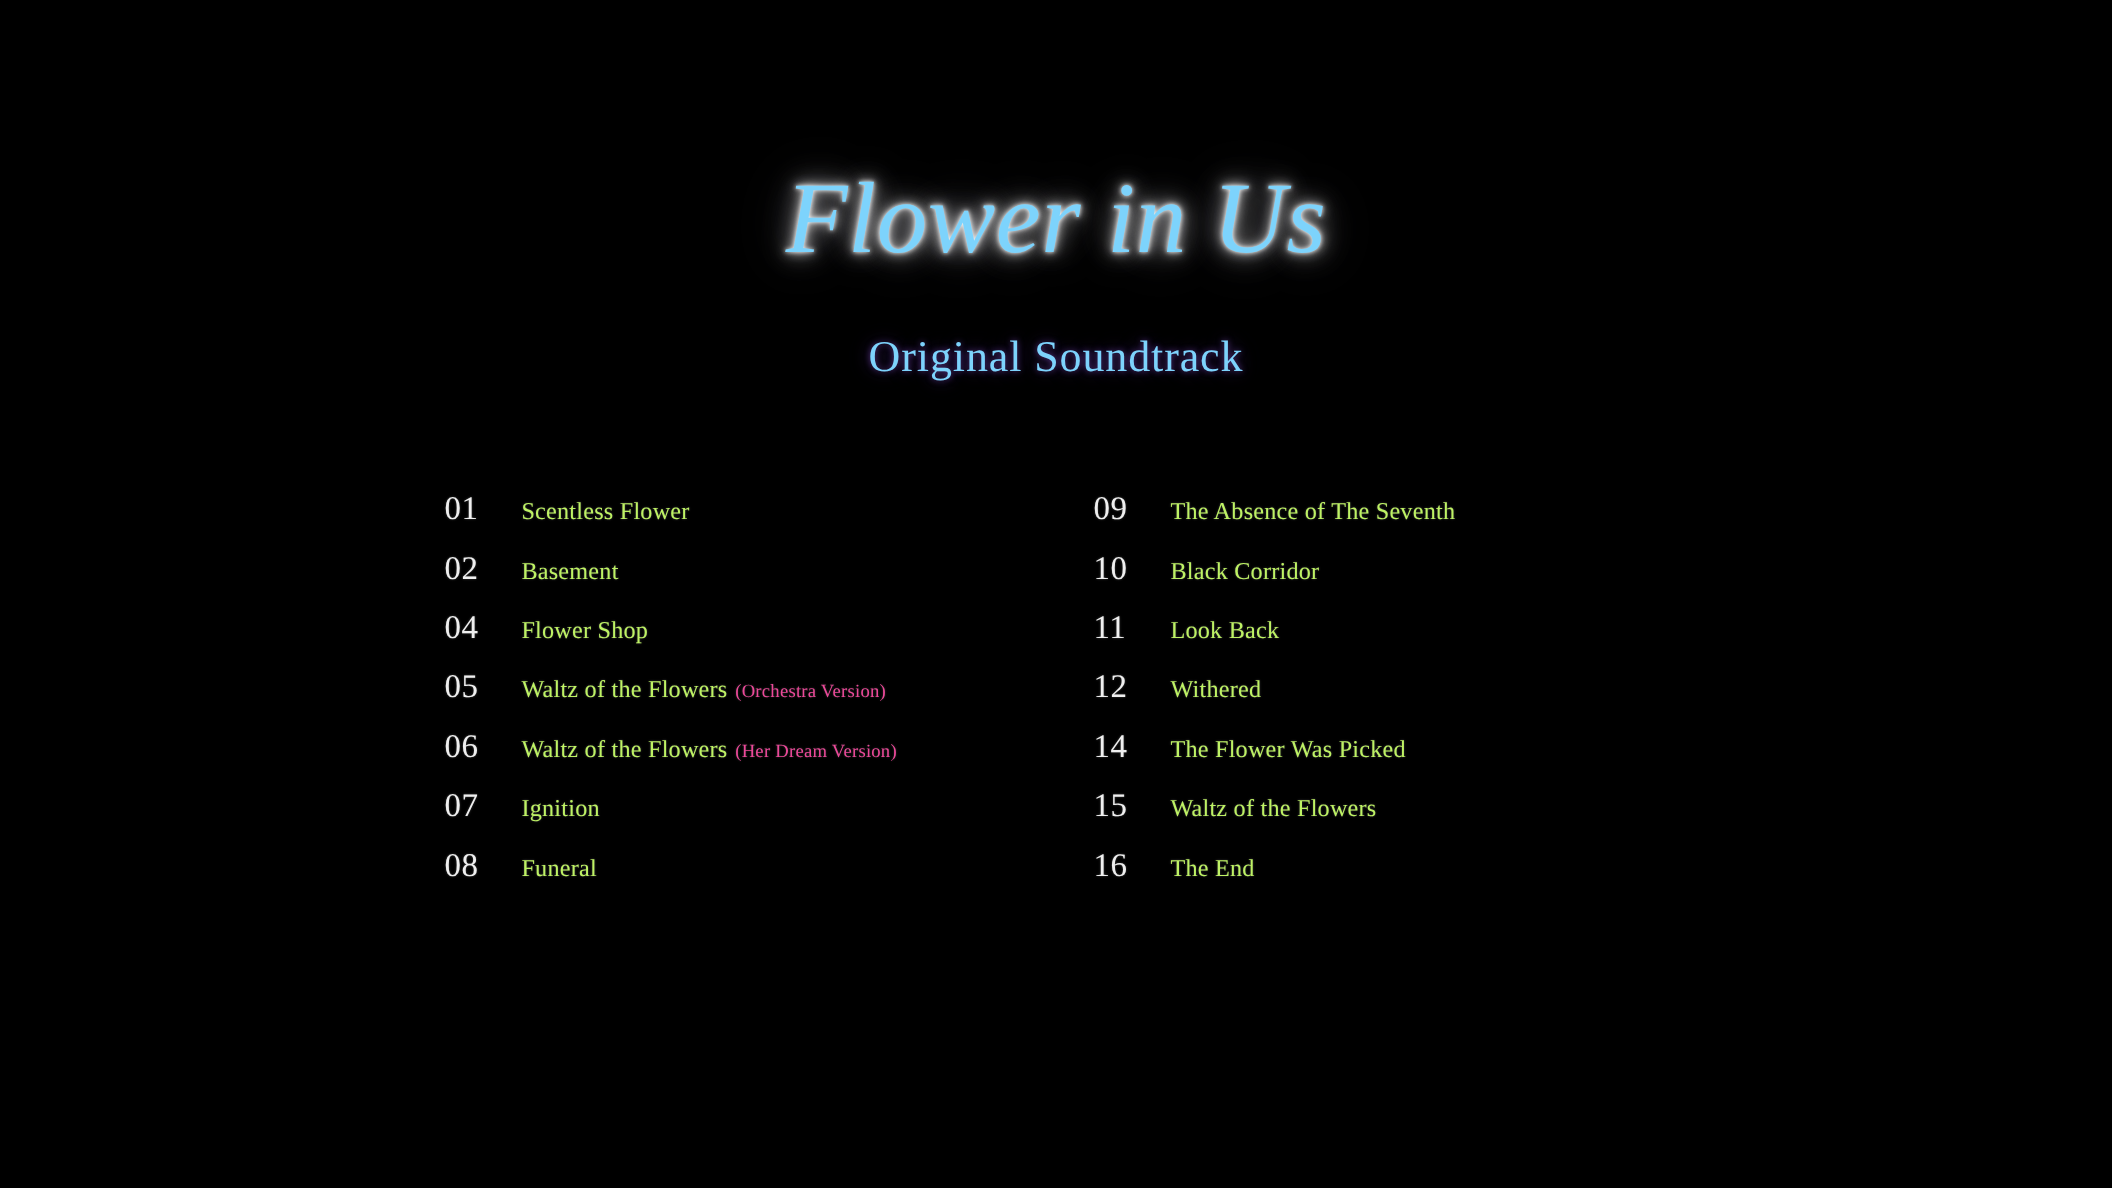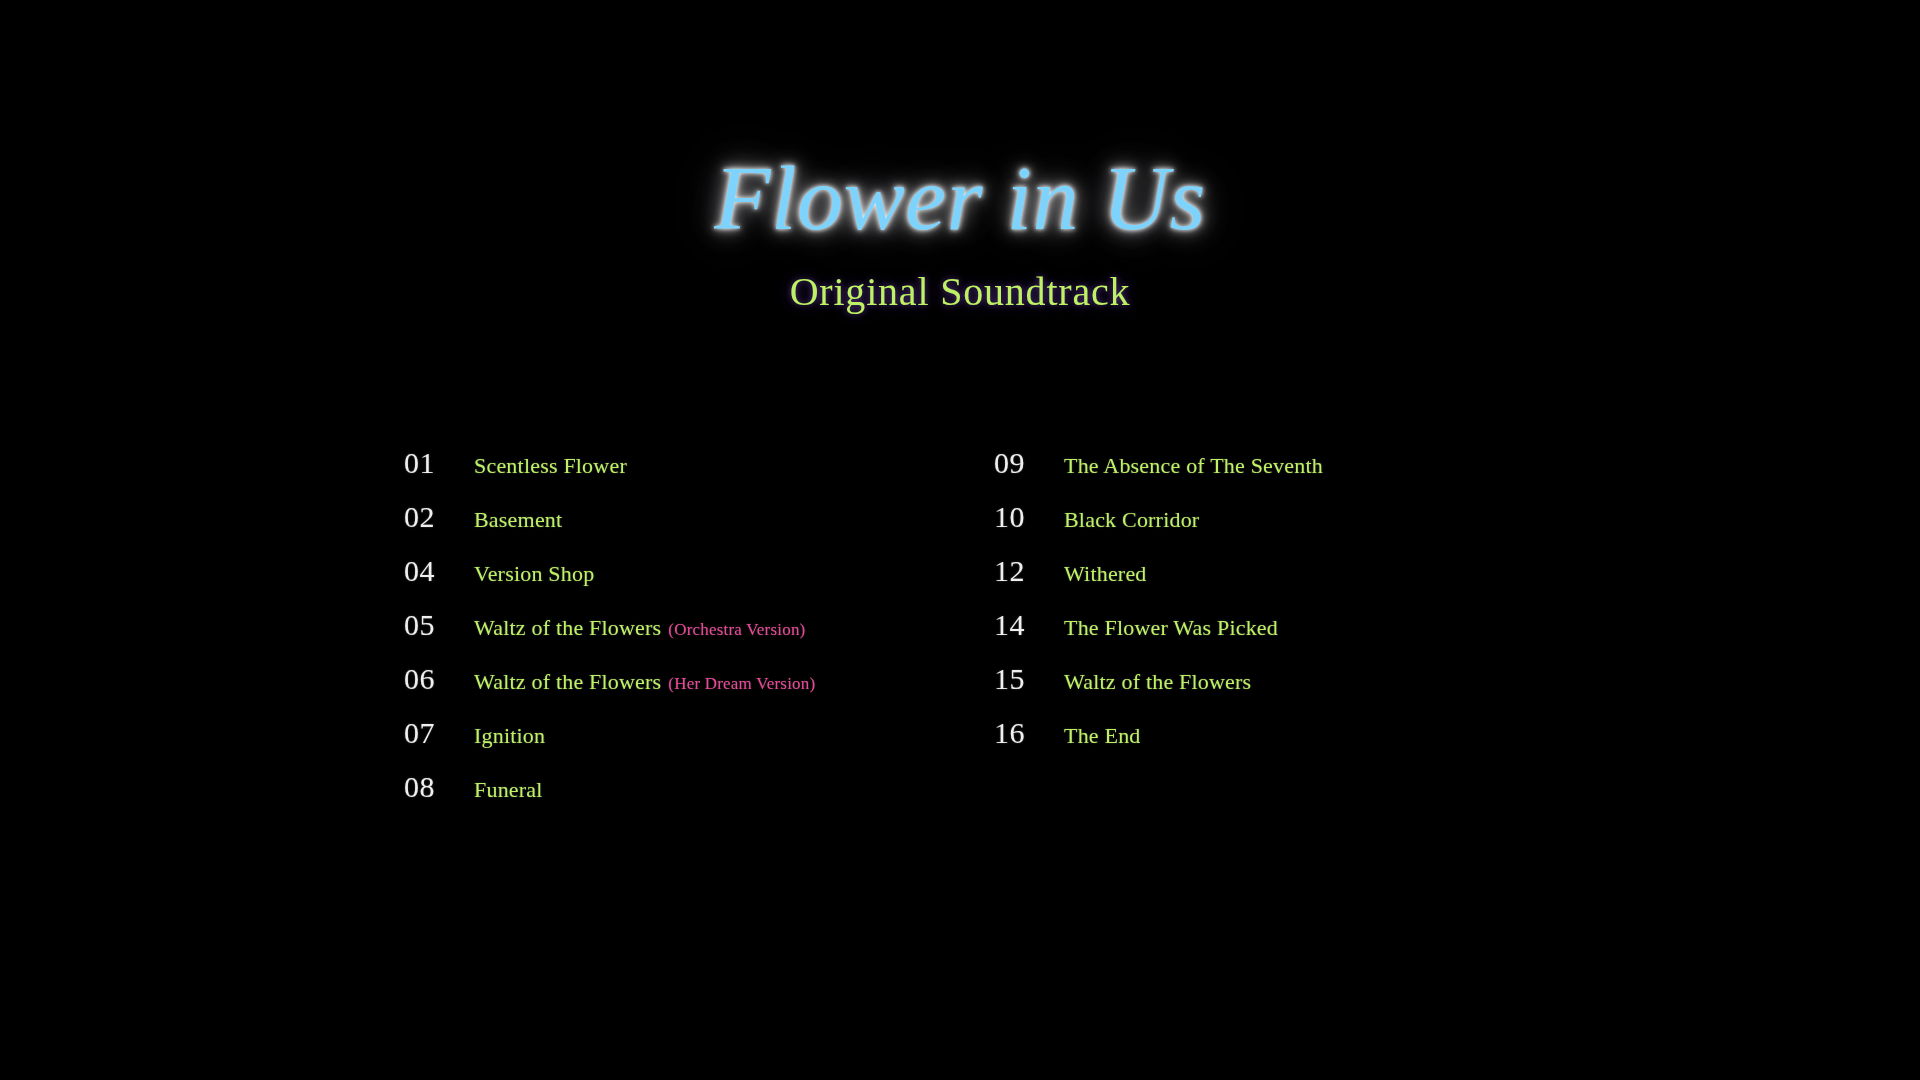--- a/index.html
+++ b/index.html
@@ -56,29 +56,29 @@
       0 0 56px rgba(230,225,255,0.24),
       0 0 84px rgba(200,190,255,0.14);
     white-space: nowrap;
   }
 
   .album-subtitle {
     margin: 0;
     padding: 0;
     position: absolute;
     left: 0;
-    top: 272px;
+    top: 304px;
     width: 1920px;
     font-family: "Liberation Serif", "DejaVu Serif", serif;
     font-style: normal;
     font-weight: 400;
     font-size: 40px;
     line-height: 1.0;
     letter-spacing: 0.8px;
-    color: #bef264;
+    color: #7dd3fc;
     text-shadow:
       0 0 6px rgba(155,95,230,0.55),
       0 0 16px rgba(135,75,220,0.35),
       0 0 30px rgba(120,60,210,0.18);
     white-space: nowrap;
   }
 
   
   .tracklist {
     position: absolute;
@@ -152,21 +152,21 @@
         <div class="track-row">
           <span class="track-number">01</span>
           <span class="track-title">Scentless Flower</span>
         </div>
         <div class="track-row">
           <span class="track-number">02</span>
           <span class="track-title">Basement</span>
         </div>
         <div class="track-row">
           <span class="track-number">04</span>
-          <span class="track-title">Version Shop</span>
+          <span class="track-title">Flower Shop</span>
         </div>
         <div class="track-row">
           <span class="track-number">05</span>
           <span class="track-title">Waltz of the Flowers</span>
           <span class="track-variant">(Orchestra Version)</span>
         </div>
         <div class="track-row">
           <span class="track-number">06</span>
           <span class="track-title">Waltz of the Flowers</span>
           <span class="track-variant">(Her Dream Version)</span>
@@ -183,20 +183,24 @@
     <div class="track-column">
         <div class="track-row">
           <span class="track-number">09</span>
           <span class="track-title">The Absence of The Seventh</span>
         </div>
         <div class="track-row">
           <span class="track-number">10</span>
           <span class="track-title">Black Corridor</span>
         </div>
         <div class="track-row">
+          <span class="track-number">11</span>
+          <span class="track-title">Look Back</span>
+        </div>
+        <div class="track-row">
           <span class="track-number">12</span>
           <span class="track-title">Withered</span>
         </div>
         <div class="track-row">
           <span class="track-number">14</span>
           <span class="track-title">The Flower Was Picked</span>
         </div>
         <div class="track-row">
           <span class="track-number">15</span>
           <span class="track-title">Waltz of the Flowers</span>

